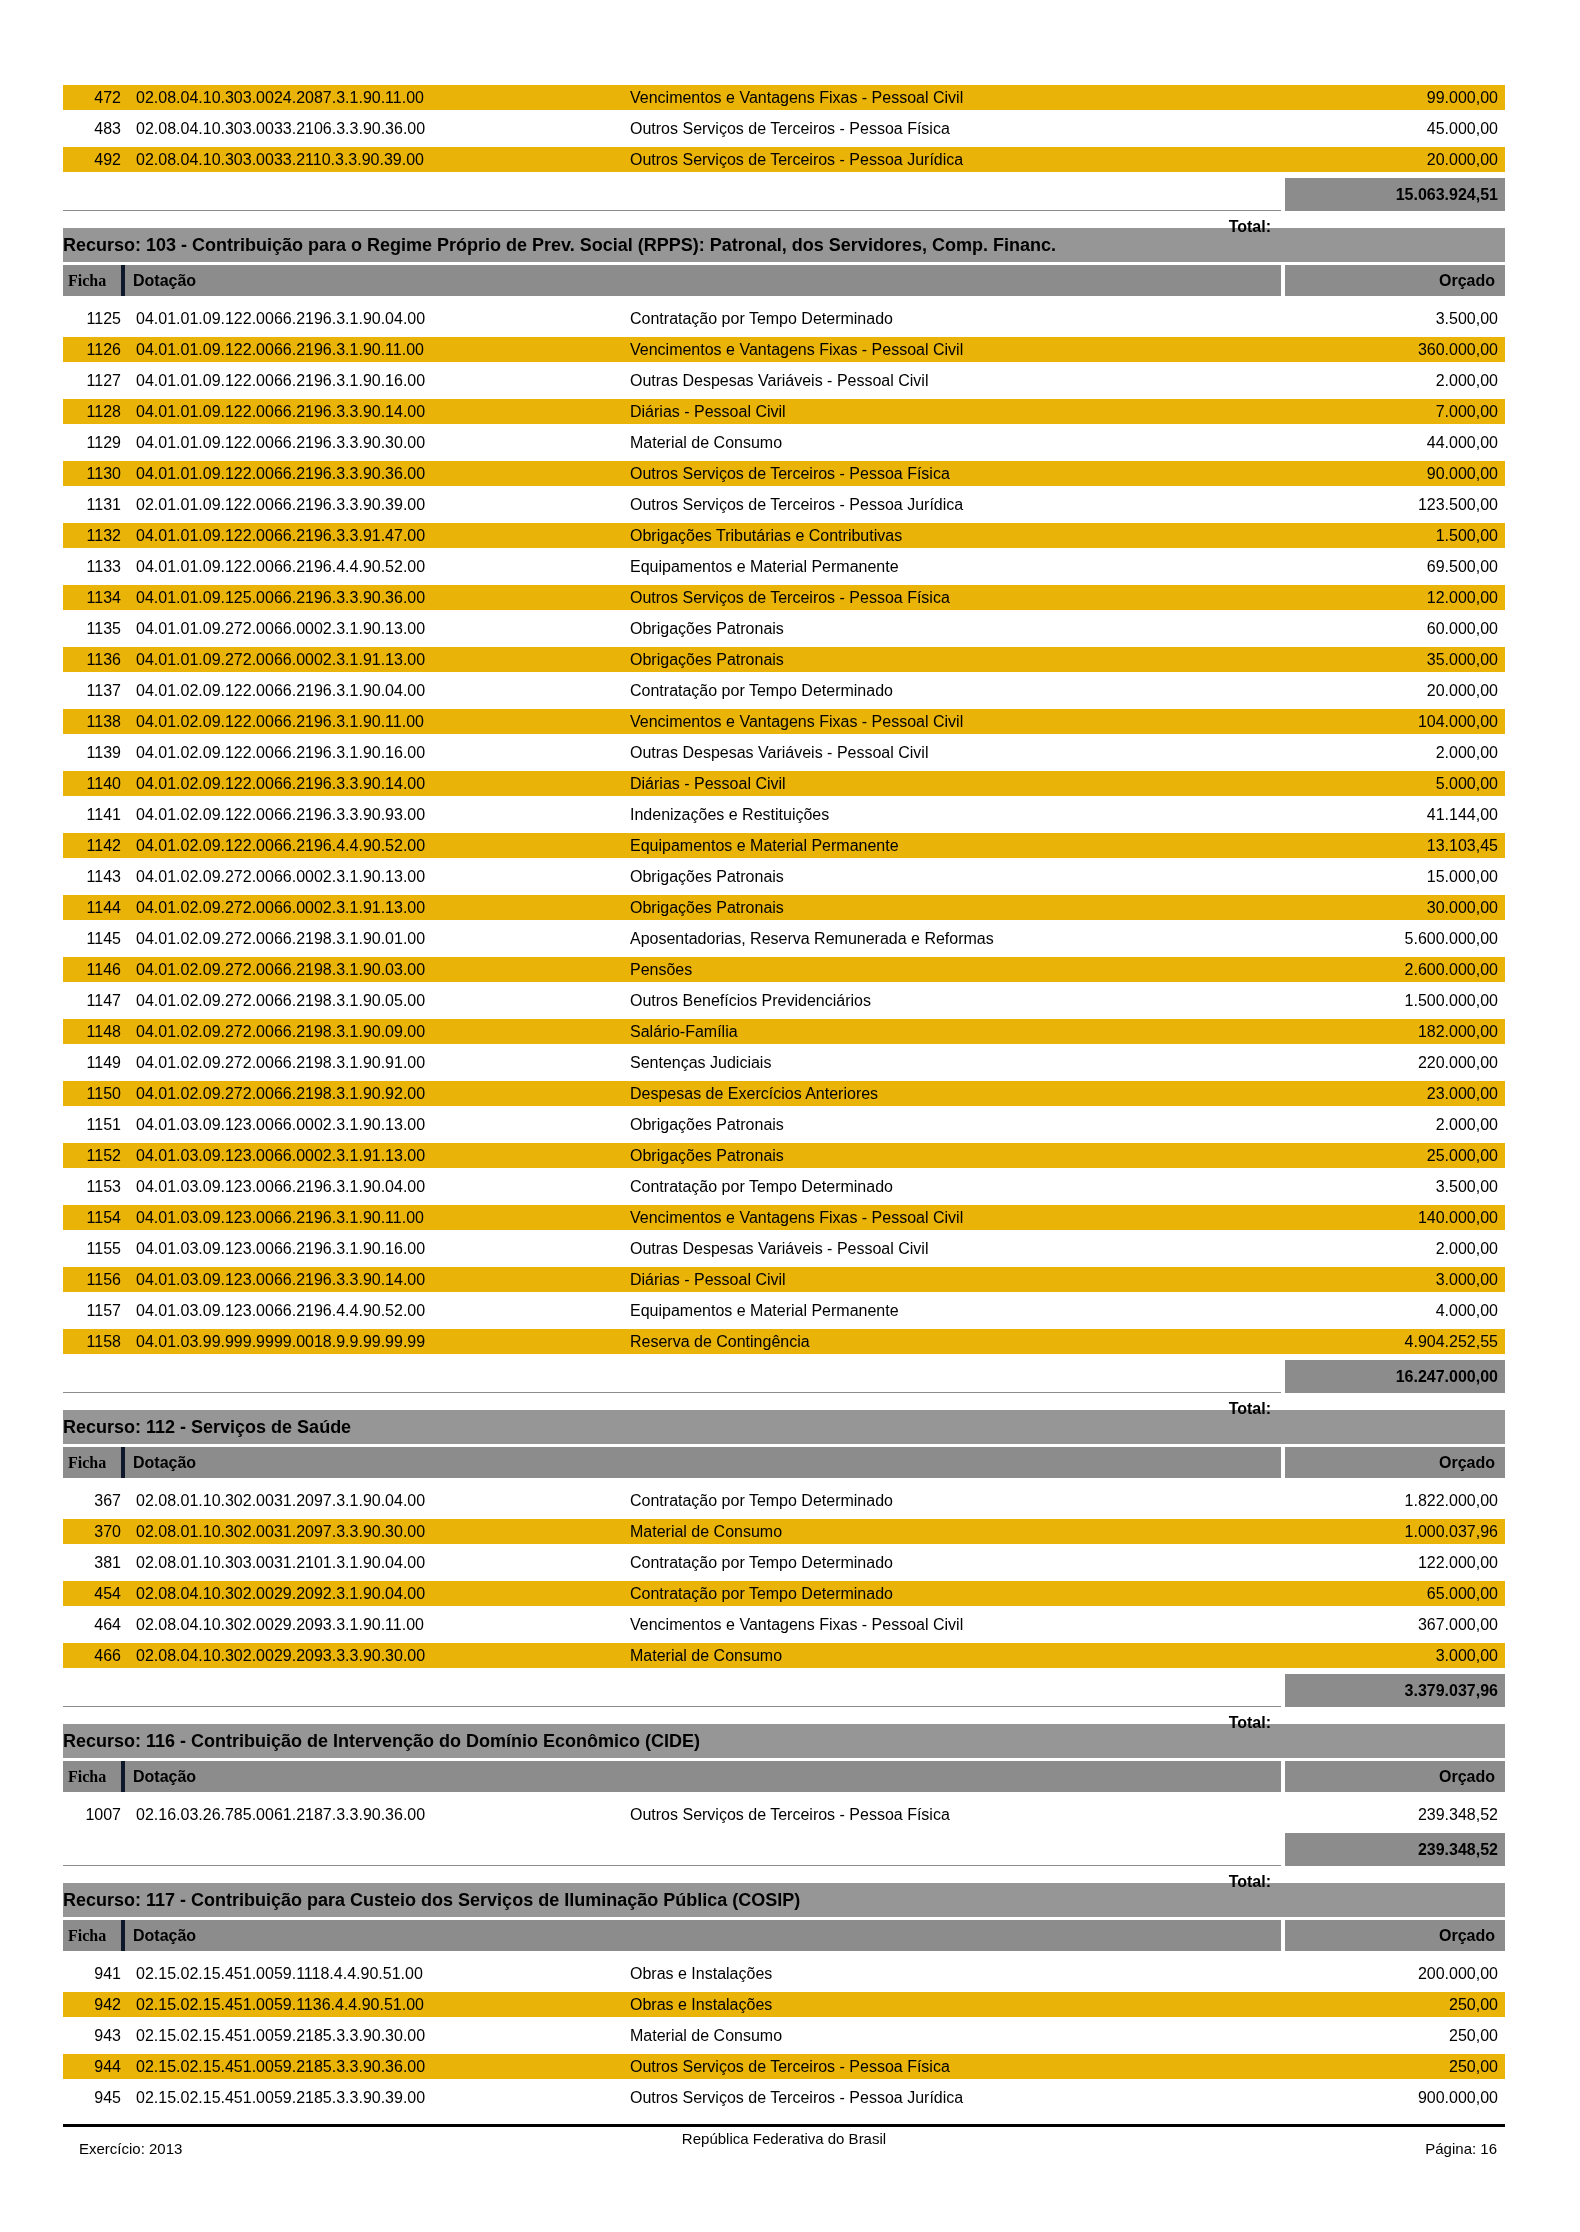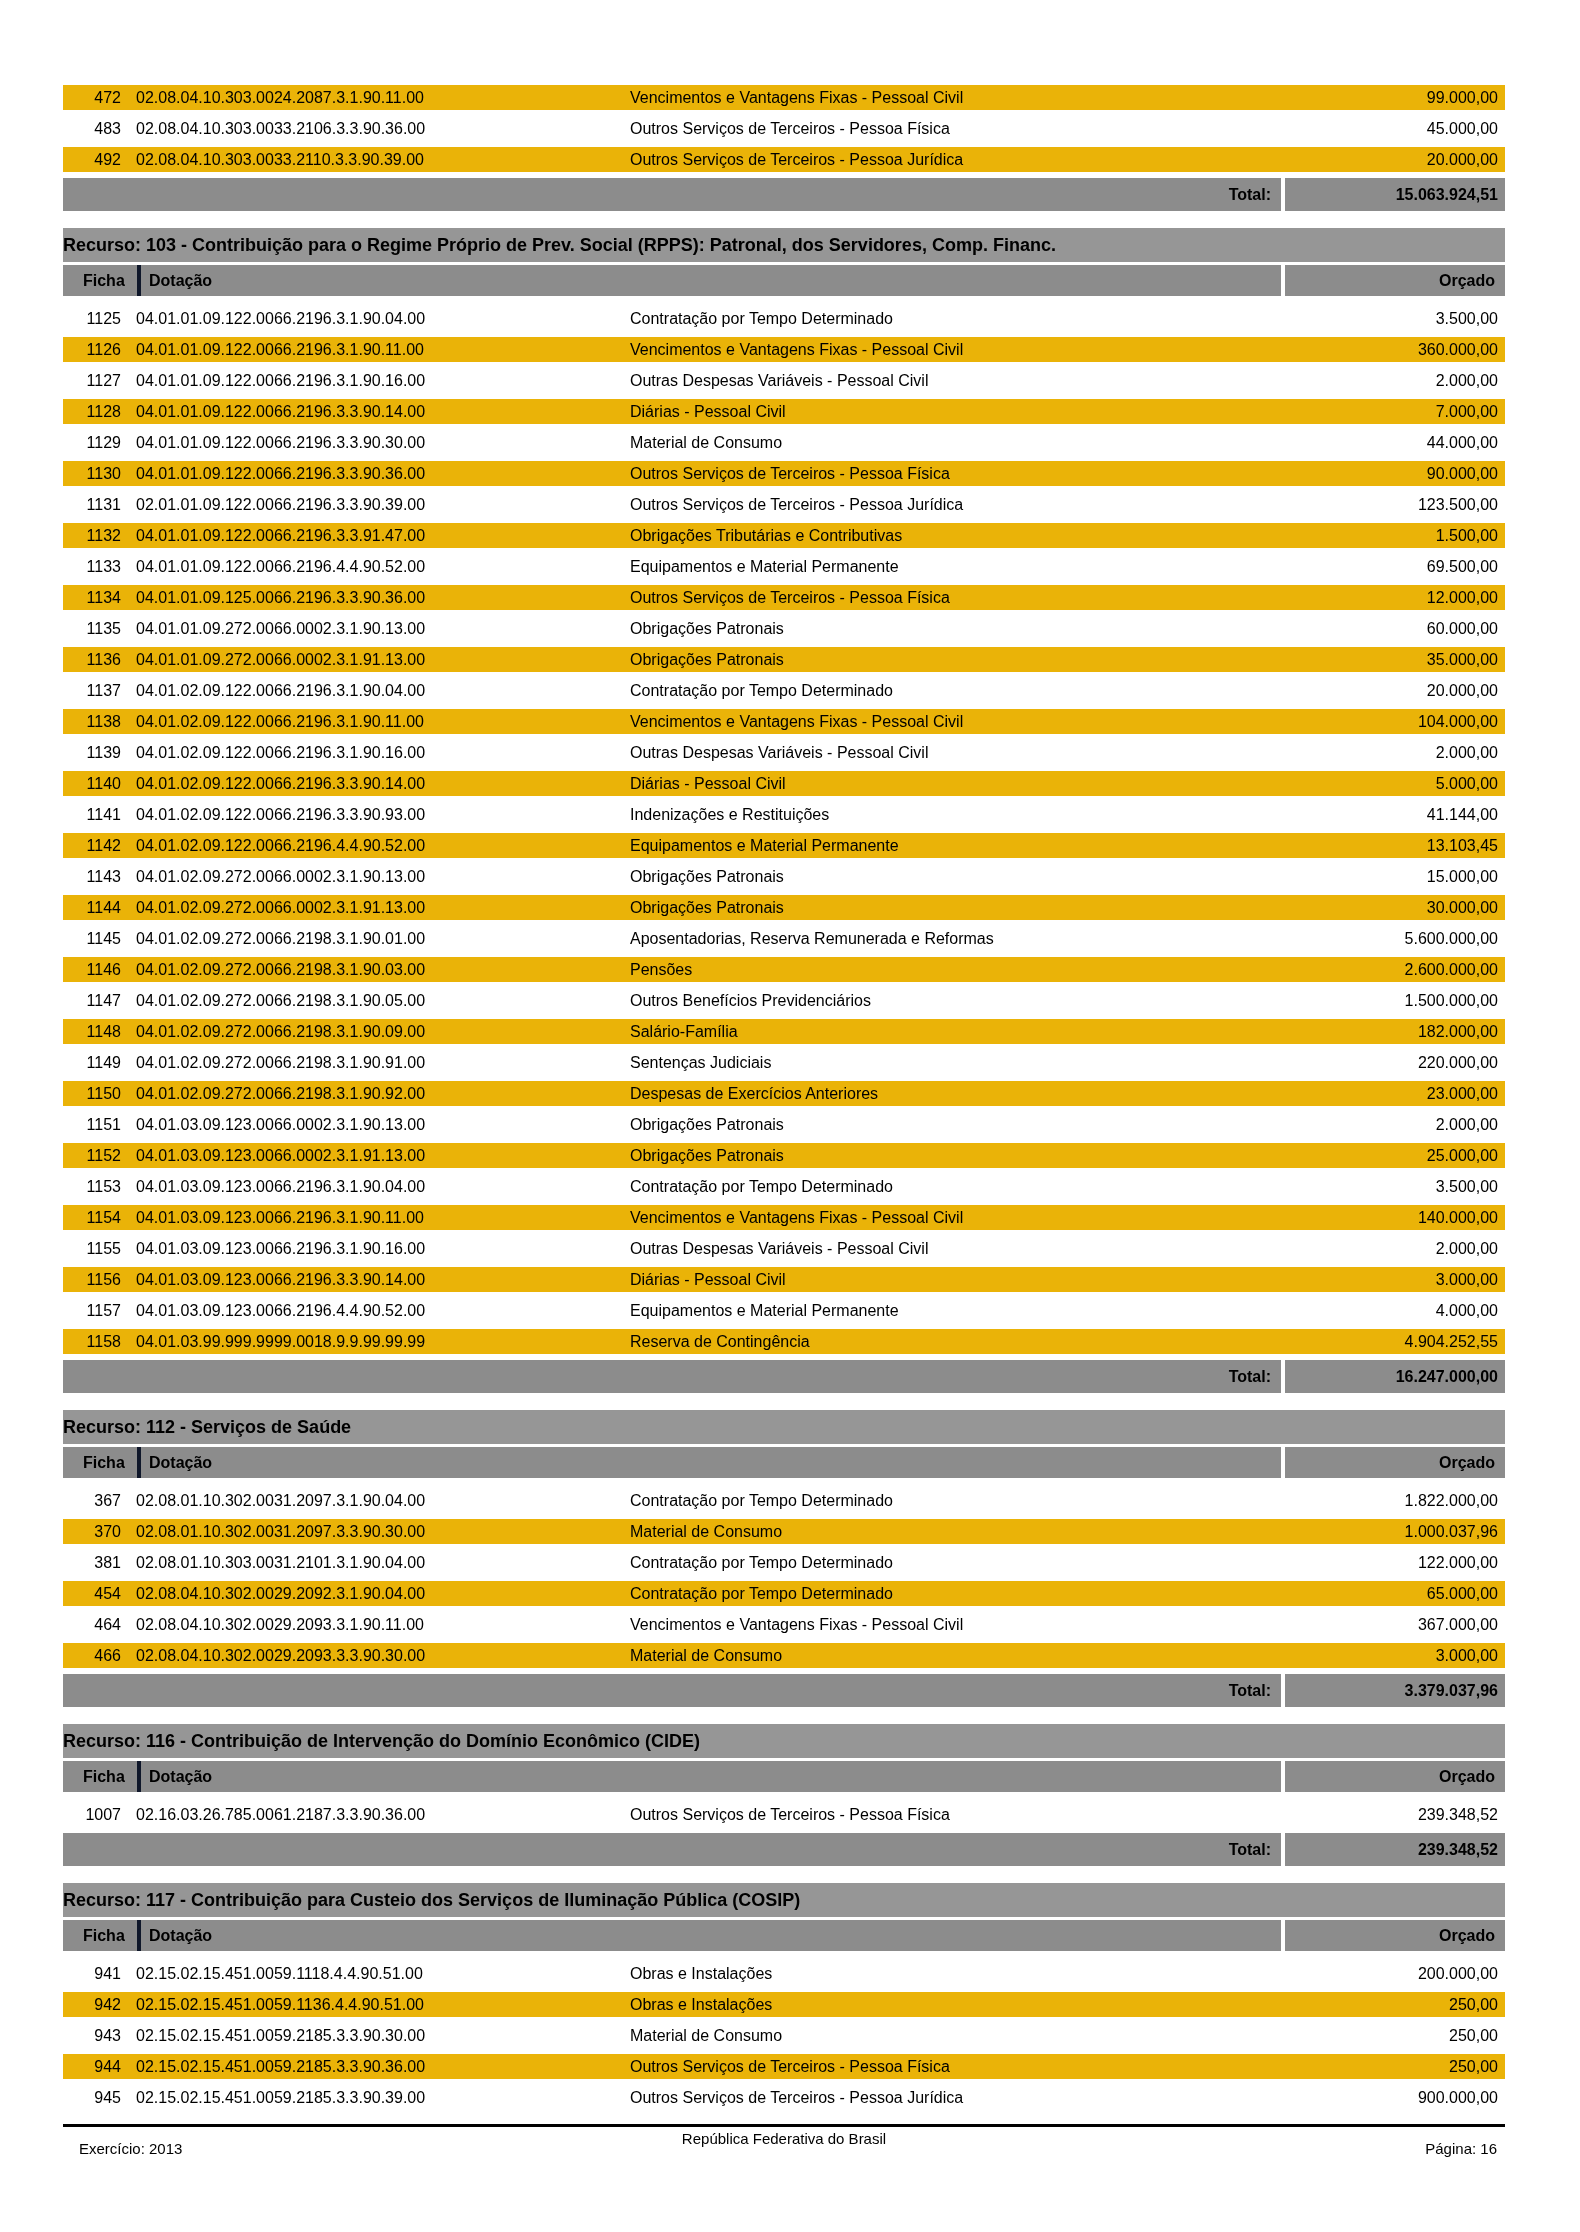--- a/index.html
+++ b/index.html
@@ -31,21 +31,21 @@
   }
   .col-header {
     display:flex;
     background:#8c8c8c;
     height:31px;
     margin-top:3px;
     align-items:center;
     font-weight:bold;
     font-size:16px;
   }
-  .ch-ficha { width:74px; padding-left:20px; box-sizing:border-box; }
+  .ch-ficha { width:58px; padding-left:5px; box-sizing:border-box;font-family:Liberation Serif, serif; }
   .ch-dotacao { flex:1; padding-left:8px; border-left:4px solid #0f172a; align-self:stretch; line-height:31px; }
   .ch-orcado { width:224px; text-align:right; padding-right:10px; box-sizing:border-box; border-left:4px solid #ffffff; align-self:stretch; line-height:31px; }
   .rows { margin-top:10px; }
   .data-row {
     display:flex;
     align-items:center;
     height:25px;
     margin-bottom:6px;
     font-size:16px;
     white-space:nowrap;
@@ -57,20 +57,21 @@
   .cell-orcado { width:220px; text-align:right; padding-right:7px; box-sizing:border-box; }
   .total-row { display:flex; height:33px; }
   .total-left {
     flex:1;
     background:#8c8c8c;
     text-align:right;
     line-height:33px;
     font-weight:bold;
     font-size:16px;
     padding-right:10px;
+    margin-top:32px;
   }
   .total-value {
     width:220px;
     background:#8c8c8c;
     text-align:right;
     line-height:33px;
     font-weight:bold;
     font-size:16px;
     padding-right:7px;
     box-sizing:border-box;

